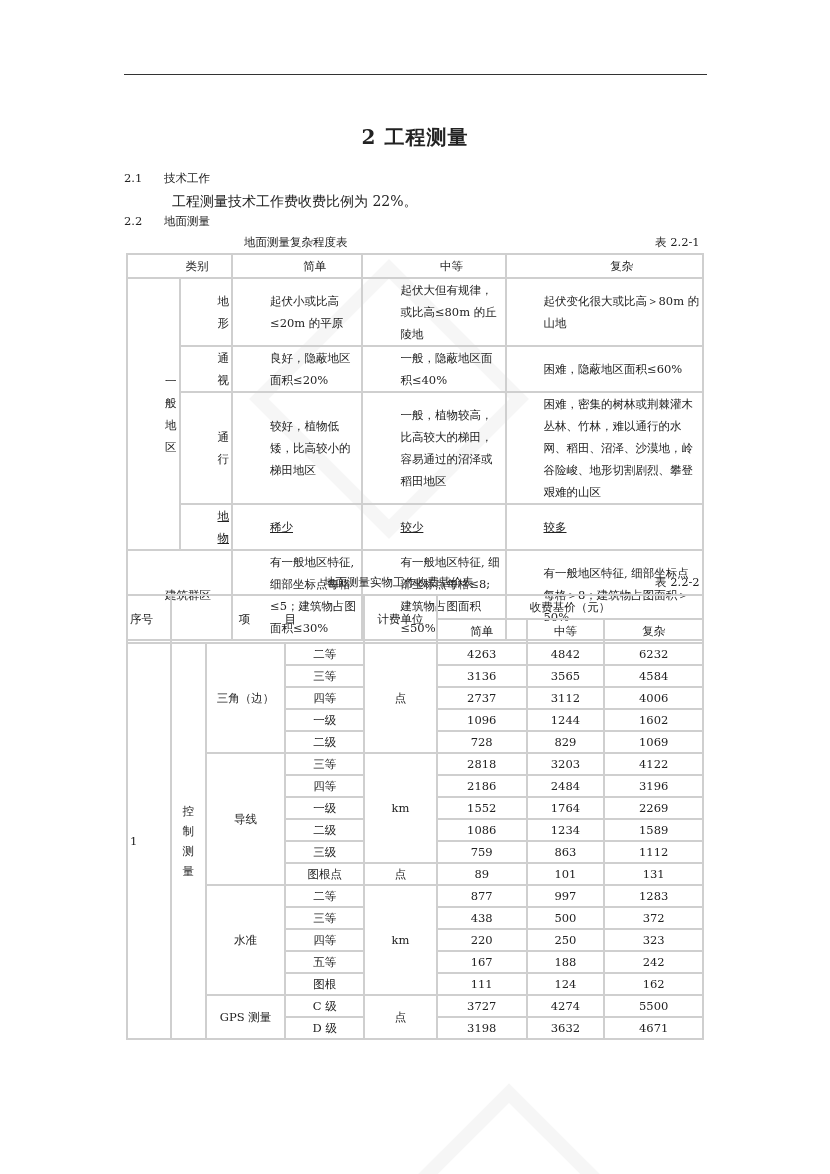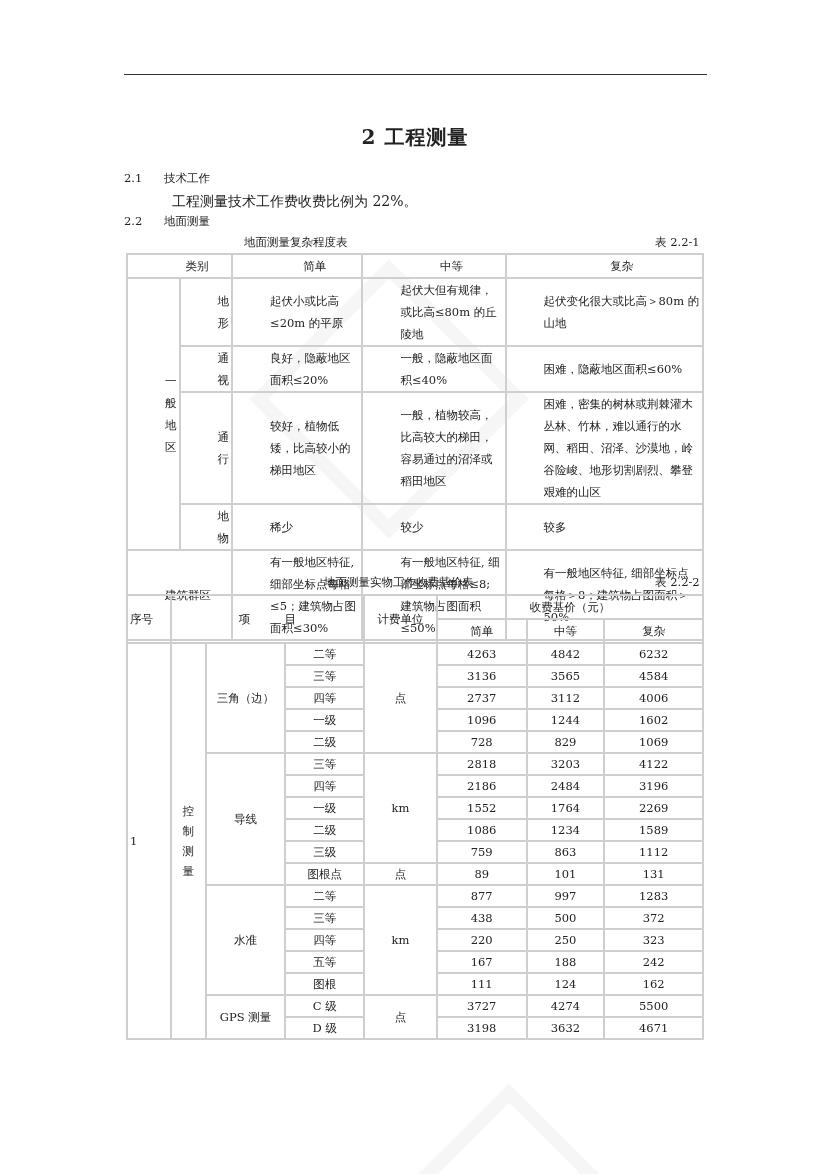--- a/index.html
+++ b/index.html
@@ -73,21 +73,21 @@
     <td>良好，隐蔽地区面积≤20%</td>
     <td>一般，隐蔽地区面积≤40%</td>
     <td>困难，隐蔽地区面积≤60%</td>
   </tr>
   <tr style="height:92px;">
     <td>通行</td>
     <td>较好，植物低矮，比高较小的梯田地区</td>
     <td>一般，植物较高，比高较大的梯田，容易通过的沼泽或稻田地区</td>
     <td>困难，密集的树林或荆棘灌木丛林、竹林，难以通行的水网、稻田、沼泽、沙漠地，岭谷险峻、地形切割剧烈、攀登艰难的山区</td>
   </tr>
-  <tr style="height:23px;">
+  <tr style="height:23px;text-decoration:underline;">
     <td>地物</td>
     <td>稀少</td>
     <td>较少</td>
     <td>较多</td>
   </tr>
   <tr style="height:68px;">
     <td colspan="2">建筑群区</td>
     <td>有一般地区特征, 细部坐标点每格≤5；建筑物占图面积≤30%</td>
     <td>有一般地区特征, 细部坐标点每格≤8; 建筑物占图面积≤50%</td>
     <td>有一般地区特征, 细部坐标点每格＞8；建筑物占图面积＞50%</td>

